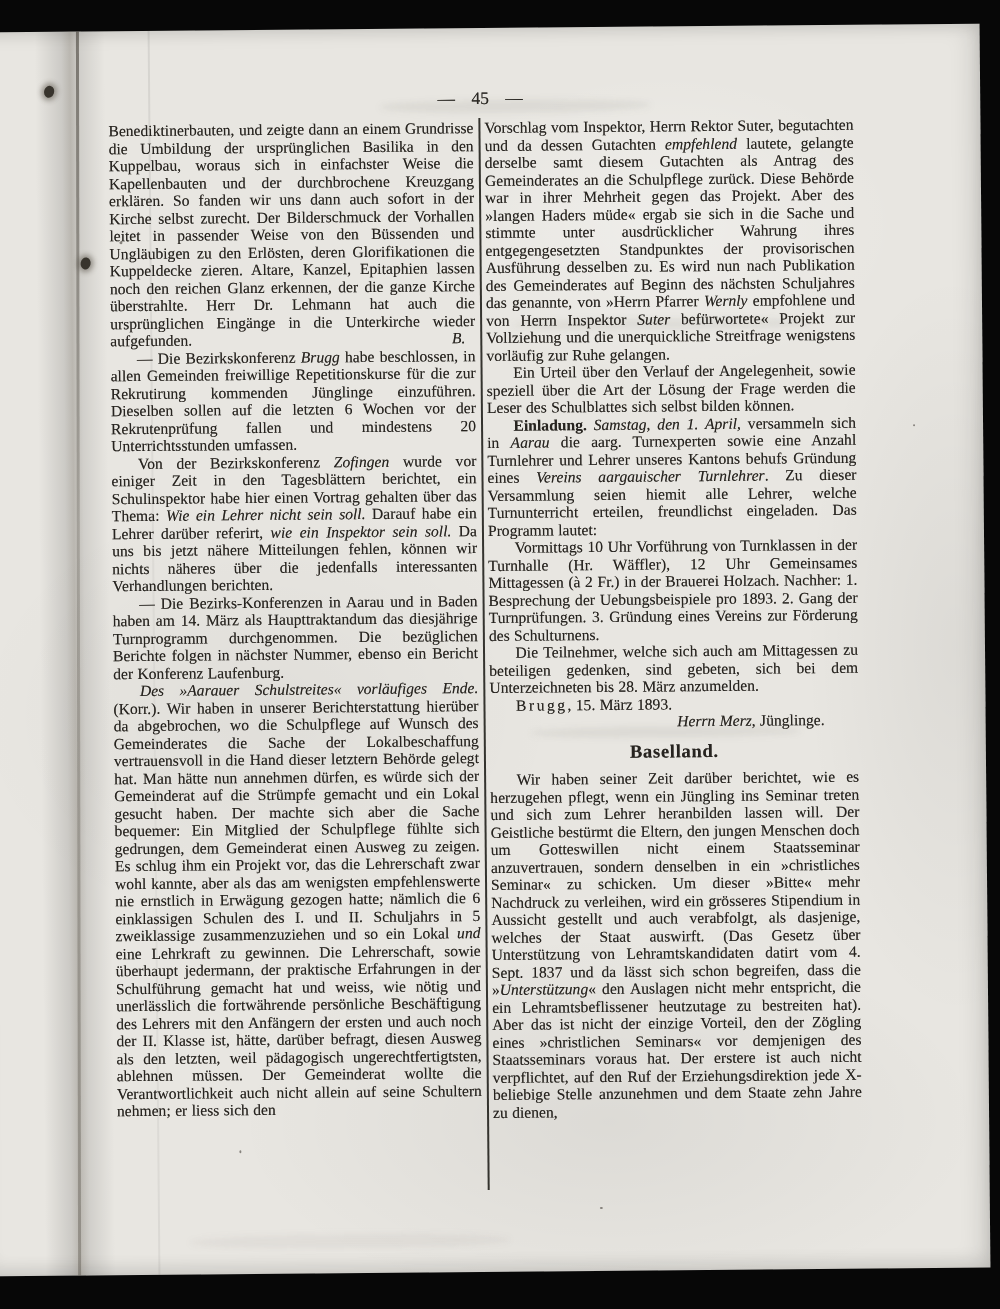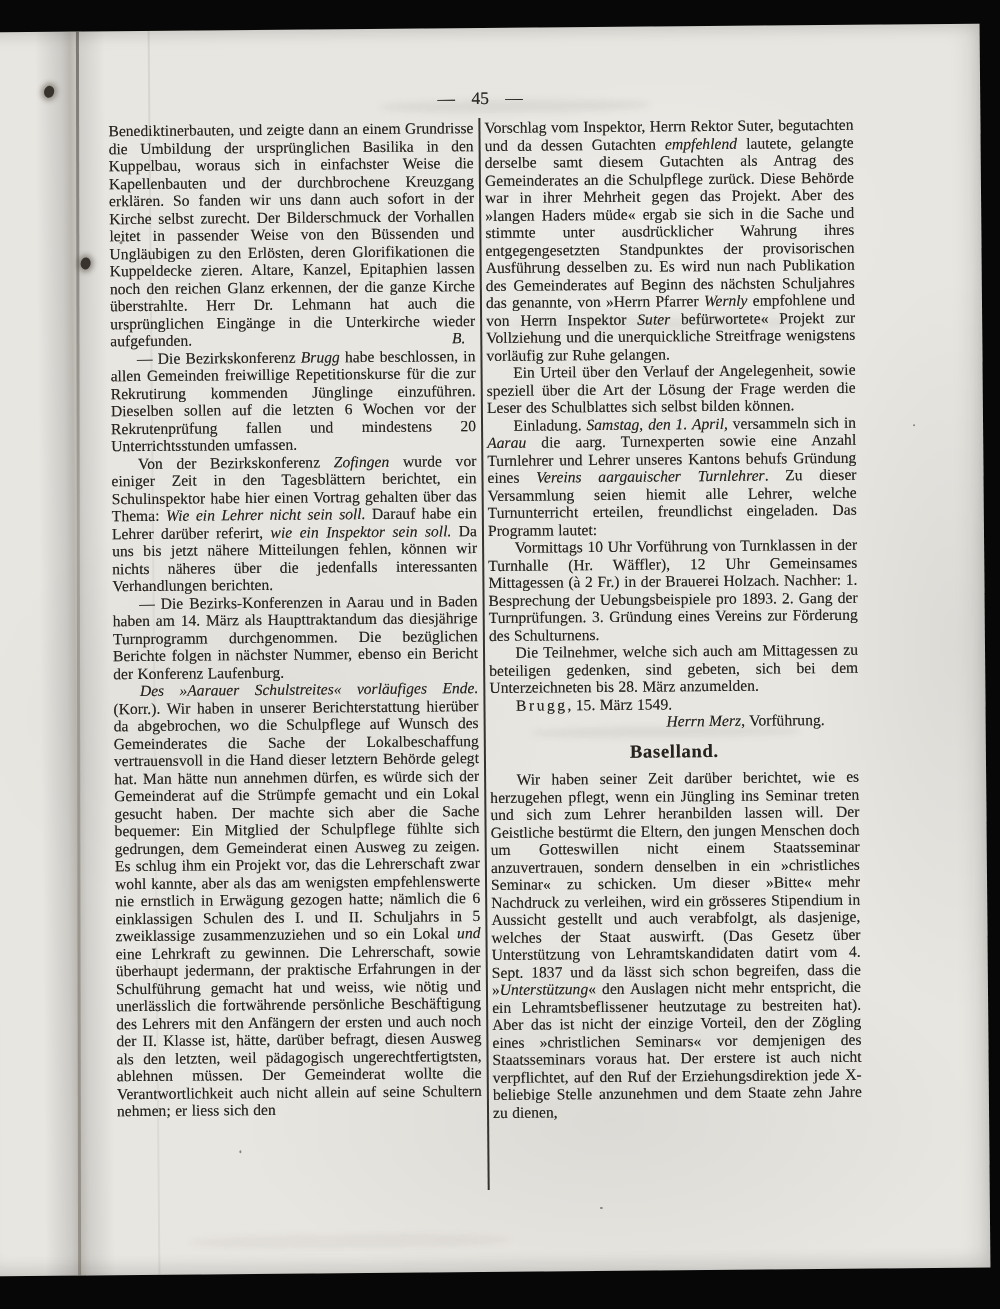--- a/index.html
+++ b/index.html
@@ -78,21 +78,21 @@
     word-spacing:0.5px;
   }
   .col-left{left:128px;width:365px;}
   .col-right{left:504px;width:369px;}
   .col p{margin:0;}
   .ind{text-indent:1.7em;}
   .mt8{margin-top:8px;}
   .mt9{margin-top:9px;}
   .mt11{margin-top:11px;}
   .it{font-style:italic;}
-  .bd{font-weight:normal;}
+  .bd{font-weight:bold;}
   .lsp{letter-spacing:2.5px;}
   .byline{
     text-align:right;margin-top:-17.5px !important;
     padding-right:10px;font-style:italic;
   }
   .signature{text-align:right;padding-right:34px;}
   .heading{
     margin:13px 0 9px !important;
     text-align:center;font-weight:bold;
     font-size:18.5px;letter-spacing:0.7px;
@@ -130,19 +130,19 @@
     <p class="par ind mt8"><span>— Die Bezirks-Konferenzen in Aarau und in Baden haben am 14. März als Haupttraktandum das diesjährige Turnprogramm durchgenommen. Die bezüglichen Berichte folgen in nächster Nummer, ebenso ein Bericht der Konferenz Laufenburg.</span></p>
     <p class="par ind mt11"><span class="it">Des »Aarauer Schulstreites« vorläufiges Ende.</span><span> (Korr.). Wir haben in unserer Berichterstattung hierüber da abgebrochen, wo die Schulpflege auf Wunsch des Gemeinderates die Sache der Lokalbeschaffung vertrauensvoll in die Hand dieser letztern Behörde gelegt hat. Man hätte nun annehmen dürfen, es würde sich der Gemeinderat auf die Strümpfe gemacht und ein Lokal gesucht haben. Der machte sich aber die Sache bequemer: Ein Mitglied der Schulpflege fühlte sich gedrungen, dem Gemeinderat einen Ausweg zu zeigen. Es schlug ihm ein Projekt vor, das die Lehrerschaft zwar wohl kannte, aber als das am wenigsten empfehlenswerte nie ernstlich in Erwägung gezogen hatte; nämlich die 6 einklassigen Schulen des I. und II. Schuljahrs in 5 zweiklassige zusammenzuziehen und so ein Lokal </span><span class="it">und</span><span> eine Lehrkraft zu gewinnen. Die Lehrerschaft, sowie überhaupt jedermann, der praktische Erfahrungen in der Schulführung gemacht hat und weiss, wie nötig und unerlässlich die fortwährende persönliche Beschäftigung des Lehrers mit den Anfängern der ersten und auch noch der II. Klasse ist, hätte, darüber befragt, diesen Ausweg als den letzten, weil pädagogisch ungerechtfertigtsten, ablehnen müssen. Der Gemeinderat wollte die Verantwortlichkeit auch nicht allein auf seine Schultern nehmen; er liess sich den</span></p>
   </div>
 
   <div class="col col-right">
     <p class="par"><span>Vorschlag vom Inspektor, Herrn Rektor Suter, begutachten und da dessen Gutachten </span><span class="it">empfehlend</span><span> lautete, gelangte derselbe samt diesem Gutachten als Antrag des Gemeinderates an die Schulpflege zurück. Diese Behörde war in ihrer Mehrheit gegen das Projekt. Aber des »langen Haders müde« ergab sie sich in die Sache und stimmte unter ausdrücklicher Wahrung ihres entgegengesetzten Standpunktes der provisorischen Ausführung desselben zu. Es wird nun nach Publikation des Gemeinderates auf Beginn des nächsten Schuljahres das genannte, von »Herrn Pfarrer </span><span class="it">Wernly</span><span> empfohlene und von Herrn Inspektor </span><span class="it">Suter</span><span> befürwortete« Projekt zur Vollziehung und die unerquickliche Streitfrage wenigstens vorläufig zur Ruhe gelangen.</span></p>
     <p class="par ind"><span>Ein Urteil über den Verlauf der Angelegenheit, sowie speziell über die Art der Lösung der Frage werden die Leser des Schulblattes sich selbst bilden können.</span></p>
     <p class="par ind mt9"><span class="bd">Einladung.</span><span>  </span><span class="it">Samstag, den 1. April,</span><span> versammeln sich in </span><span class="it">Aarau</span><span> die aarg. Turnexperten sowie eine Anzahl Turnlehrer und Lehrer unseres Kantons behufs Gründung eines </span><span class="it">Vereins aargauischer Turnlehrer</span><span>. Zu dieser Versammlung seien hiemit alle Lehrer, welche Turnunterricht erteilen, freundlichst eingeladen. Das Programm lautet:</span></p>
     <p class="par ind"><span>Vormittags 10 Uhr Vorführung von Turnklassen in der Turnhalle (Hr. Wäffler), 12 Uhr Gemeinsames Mittagessen (à 2 Fr.) in der Brauerei Holzach. Nachher: 1. Besprechung der Uebungsbeispiele pro 1893. 2. Gang der Turnprüfungen. 3. Gründung eines Vereins zur Förderung des Schulturnens.</span></p>
     <p class="par ind"><span>Die Teilnehmer, welche sich auch am Mittagessen zu beteiligen gedenken, sind gebeten, sich bei dem Unterzeichneten bis 28. März anzumelden.</span></p>
-    <p class="par ind"><span class="lsp">Brugg</span><span>, 15. März 1549.</span></p>
-    <p class="par signature"><span class="it">Herrn Merz</span><span>, Vorführung.</span></p>
+    <p class="par ind"><span class="lsp">Brugg</span><span>, 15. März 1893.</span></p>
+    <p class="par signature"><span class="it">Herrn Merz</span><span>, Jünglinge.</span></p>
     <p class="par heading">Baselland.</p>
     <p class="par ind"><span>Wir haben seiner Zeit darüber berichtet, wie es herzugehen pflegt, wenn ein Jüngling ins Seminar treten und sich zum Lehrer heranbilden lassen will. Der Geistliche bestürmt die Eltern, den jungen Menschen doch um Gotteswillen nicht einem Staatsseminar anzuvertrauen, sondern denselben in ein »christliches Seminar« zu schicken. Um dieser »Bitte« mehr Nachdruck zu verleihen, wird ein grösseres Stipendium in Aussicht gestellt und auch verabfolgt, als dasjenige, welches der Staat auswirft. (Das Gesetz über Unterstützung von Lehramtskandidaten datirt vom 4. Sept. 1837 und da lässt sich schon begreifen, dass die »</span><span class="it">Unterstützung</span><span>« den Auslagen nicht mehr entspricht, die ein Lehramtsbeflissener heutzutage zu bestreiten hat). Aber das ist nicht der einzige Vorteil, den der Zögling eines »christlichen Seminars« vor demjenigen des Staatsseminars voraus hat. Der erstere ist auch nicht verpflichtet, auf den Ruf der Erziehungsdirektion jede X-beliebige Stelle anzunehmen und dem Staate zehn Jahre zu dienen,</span></p>
   </div>
 
 </div>
 
 </body></html>

